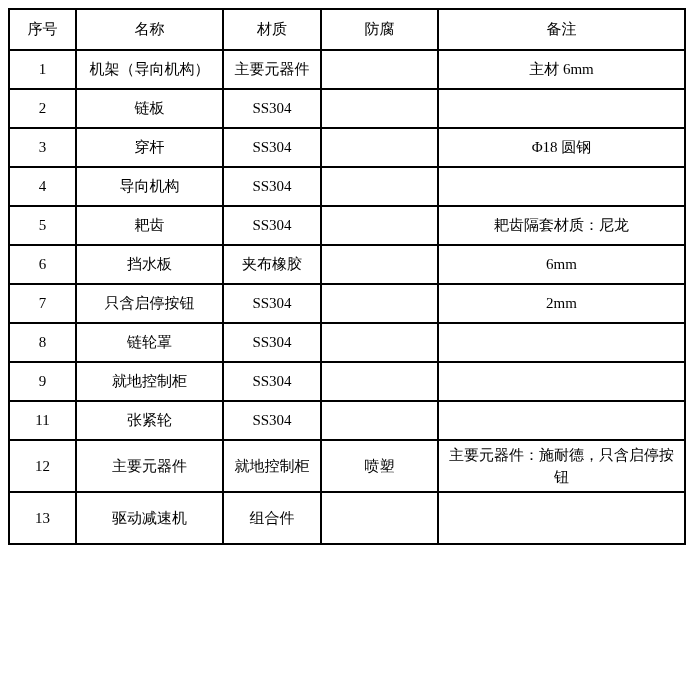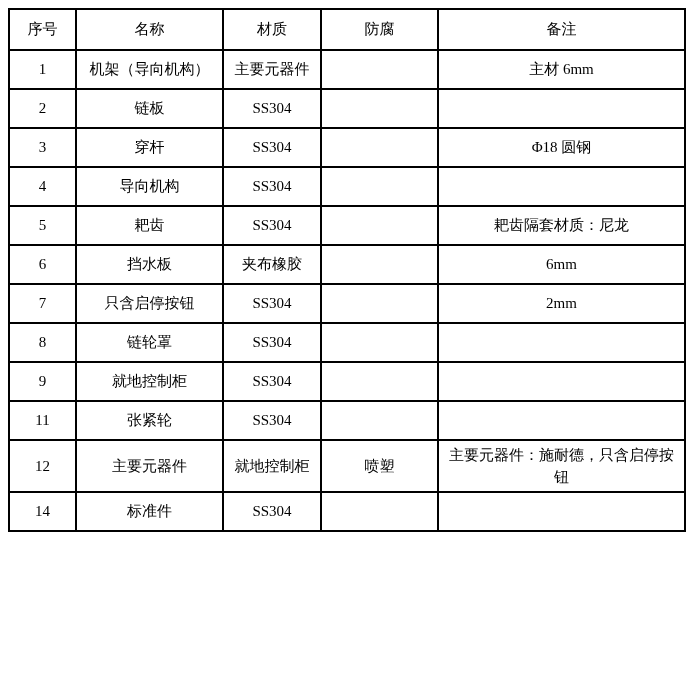--- a/index.html
+++ b/index.html
@@ -132,21 +132,21 @@
       <td></td>
       <td></td>
     </tr>
     <tr class="h-tall">
       <td>12</td>
       <td>主要元器件</td>
       <td>就地控制柜</td>
       <td>喷塑</td>
       <td>主要元器件：施耐德，只含启停按钮</td>
     </tr>
-    <tr class="h-std">
-      <td>14</td>
-      <td>标准件</td>
-      <td>SS304</td>
+    <tr class="h-tall">
+      <td>13</td>
+      <td>驱动减速机</td>
+      <td>组合件</td>
       <td></td>
       <td></td>
     </tr>
   </tbody>
 </table>
 
 </body></html>

